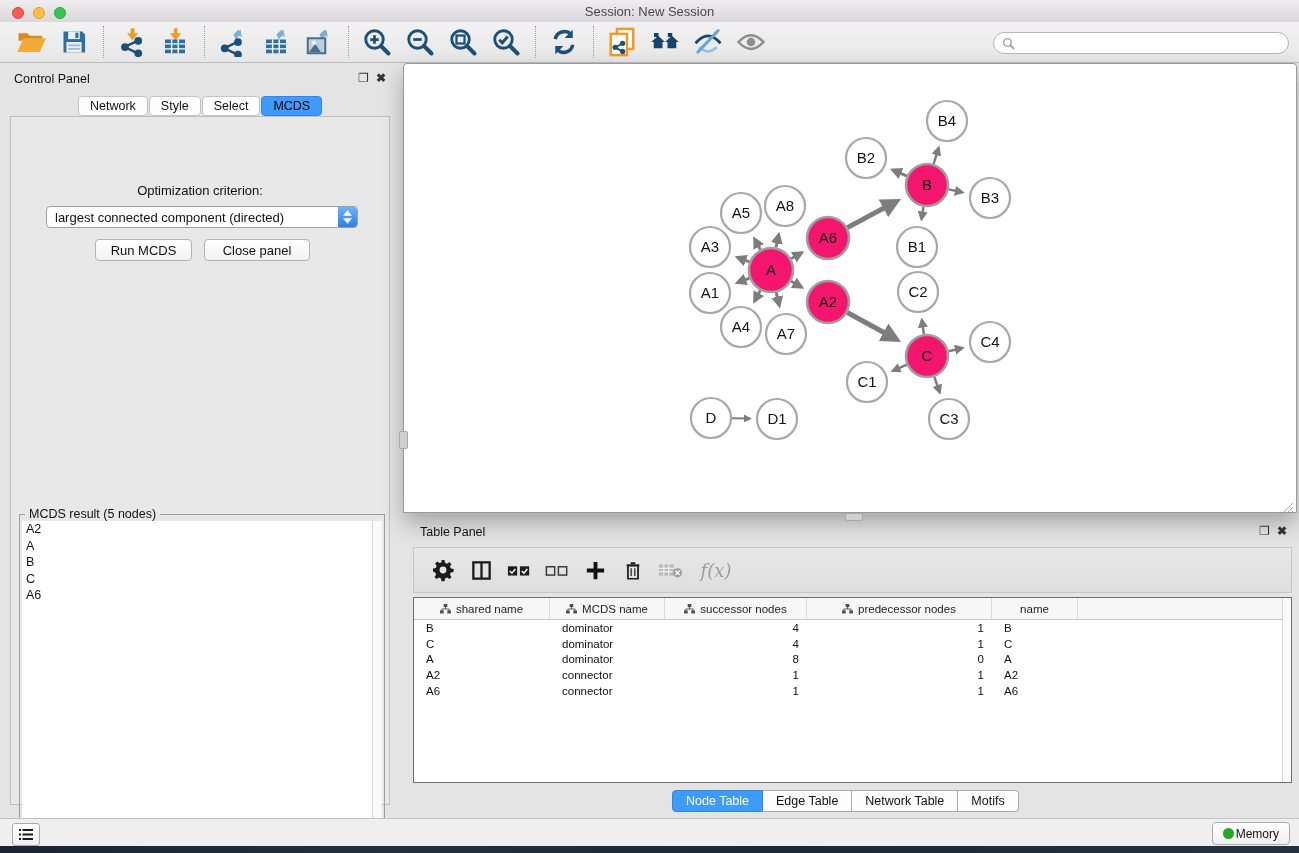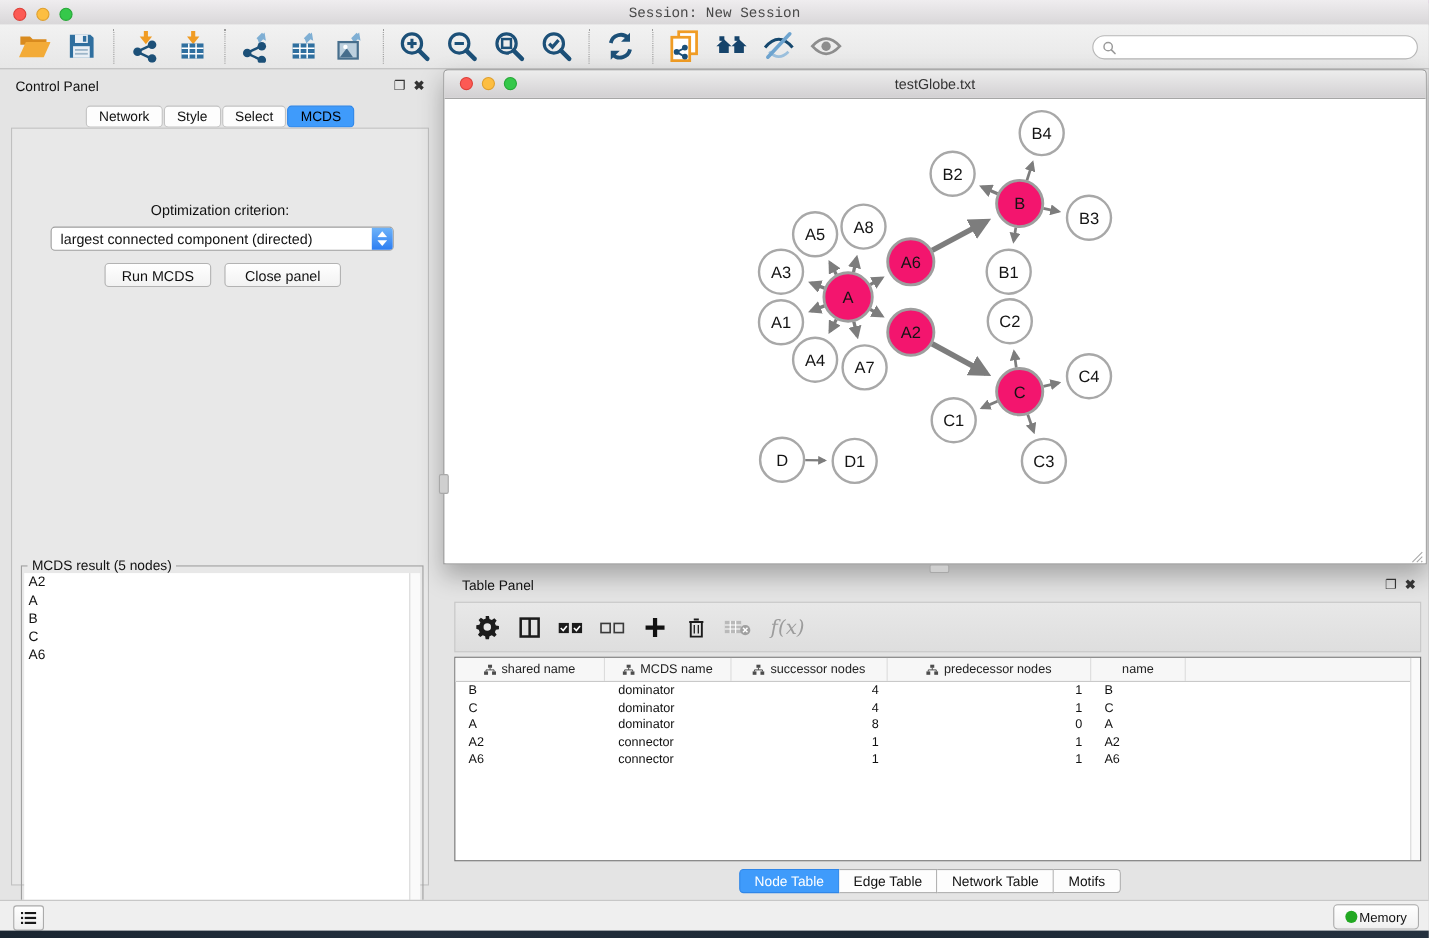--- a/index.html
+++ b/index.html
@@ -5,21 +5,21 @@
   html,body{margin:0;padding:0;background:#888;}
   #app{position:relative;width:1299px;height:853px;background:#e4e4e4;font-family:"Liberation Sans",sans-serif;overflow:hidden;}
   .abs{position:absolute;}
   
   .titlebar{left:0;top:0;width:1299px;height:22px;background:linear-gradient(#efedef,#d9d7d9);border-bottom:1px solid #b3b1b3;}
   .wallstrip-top{left:0;top:0;width:1299px;height:3px;background:linear-gradient(90deg,#d7abd9,#c59cc8);}
   .tl{position:absolute;top:7px;width:12px;height:12px;border-radius:50%;box-sizing:border-box;}
   .t-red{background:#fc5a54;border:1px solid #dd4039;}
   .t-yellow{background:#fdbe41;border:1px solid #dfa02f;}
   .t-green{background:#35c84a;border:1px solid #27a838;}
-  .apptitle{left:0;right:0;top:4px;text-align:center;font-size:13px;color:#494949;font-family:Liberation Mono, monospace;}
+  .apptitle{left:0;right:0;top:4px;text-align:center;font-size:13px;color:#494949;}
   
   .toolbar{left:0;top:22px;width:1299px;height:41px;background:linear-gradient(#f2f2f2,#e7e7e7);border-bottom:1px solid #bdbdbd;display:flex;align-items:center;padding-left:14px;box-sizing:border-box;}
   .ticon{width:34px;height:34px;display:flex;align-items:center;justify-content:center;margin-right:9px;cursor:pointer;}
   .tsep{width:1px;height:32px;border-left:1px dotted #9b9b9b;margin:0 10px 0 3px;}
   .searchbox{position:absolute;right:10px;top:32px;width:296px;height:22px;background:#fff;border:1px solid #b7b7b7;border-radius:12px;display:flex;align-items:center;padding-left:8px;box-sizing:border-box;}
   .searchbox input{border:none;outline:none;font-size:12px;width:250px;background:transparent;font-family:"Liberation Sans",sans-serif;}
   
   .panel-head{font-size:12.5px;color:#111;}
   .mini-btn{font-size:12px;color:#333;cursor:pointer;line-height:12px;}
   
@@ -262,26 +262,20 @@
             <div class="li">B</div>
             <div class="li">C</div>
             <div class="li">A6</div>
           </div>
         <div class="abs vscroll" style="right:2px;top:6px;width:9px;height:325px;"></div>
       </div>
     </div>
   </div>
 
   <div class="abs netwin">
-    <div class="netwin-title">
-      <span class="tl t-red" style="left:14px;"></span>
-      <span class="tl t-yellow" style="left:34px;"></span>
-      <span class="tl t-green" style="left:54px;"></span>
-      <div class="abs" style="left:0;right:0;top:5px;text-align:center;font-size:13px;color:#333;">testGlobe.txt</div>
-    </div>
     <div class="net-canvas" id="graph-host"><svg width="891" height="422" viewBox="0 0 891 422">
           <defs>
             <marker id="arr" viewBox="0 0 10 10" refX="7.5" refY="5" markerWidth="4" markerHeight="4" orient="auto">
               <path d="M0 0L10 5L0 10z" fill="#7d7d7d"></path>
             </marker>
           </defs>
           <line x1="344.5" y1="188.1" x2="332.4" y2="192.7" stroke="#7d7d7d" stroke-width="3" marker-end="url(#arr)"></line>
           <line x1="344.5" y1="171.9" x2="332.4" y2="167.3" stroke="#7d7d7d" stroke-width="3" marker-end="url(#arr)"></line>
           <line x1="355.3" y1="200.4" x2="349.6" y2="211.1" stroke="#7d7d7d" stroke-width="3" marker-end="url(#arr)"></line>
           <line x1="355.3" y1="159.6" x2="349.6" y2="148.9" stroke="#7d7d7d" stroke-width="3" marker-end="url(#arr)"></line>

